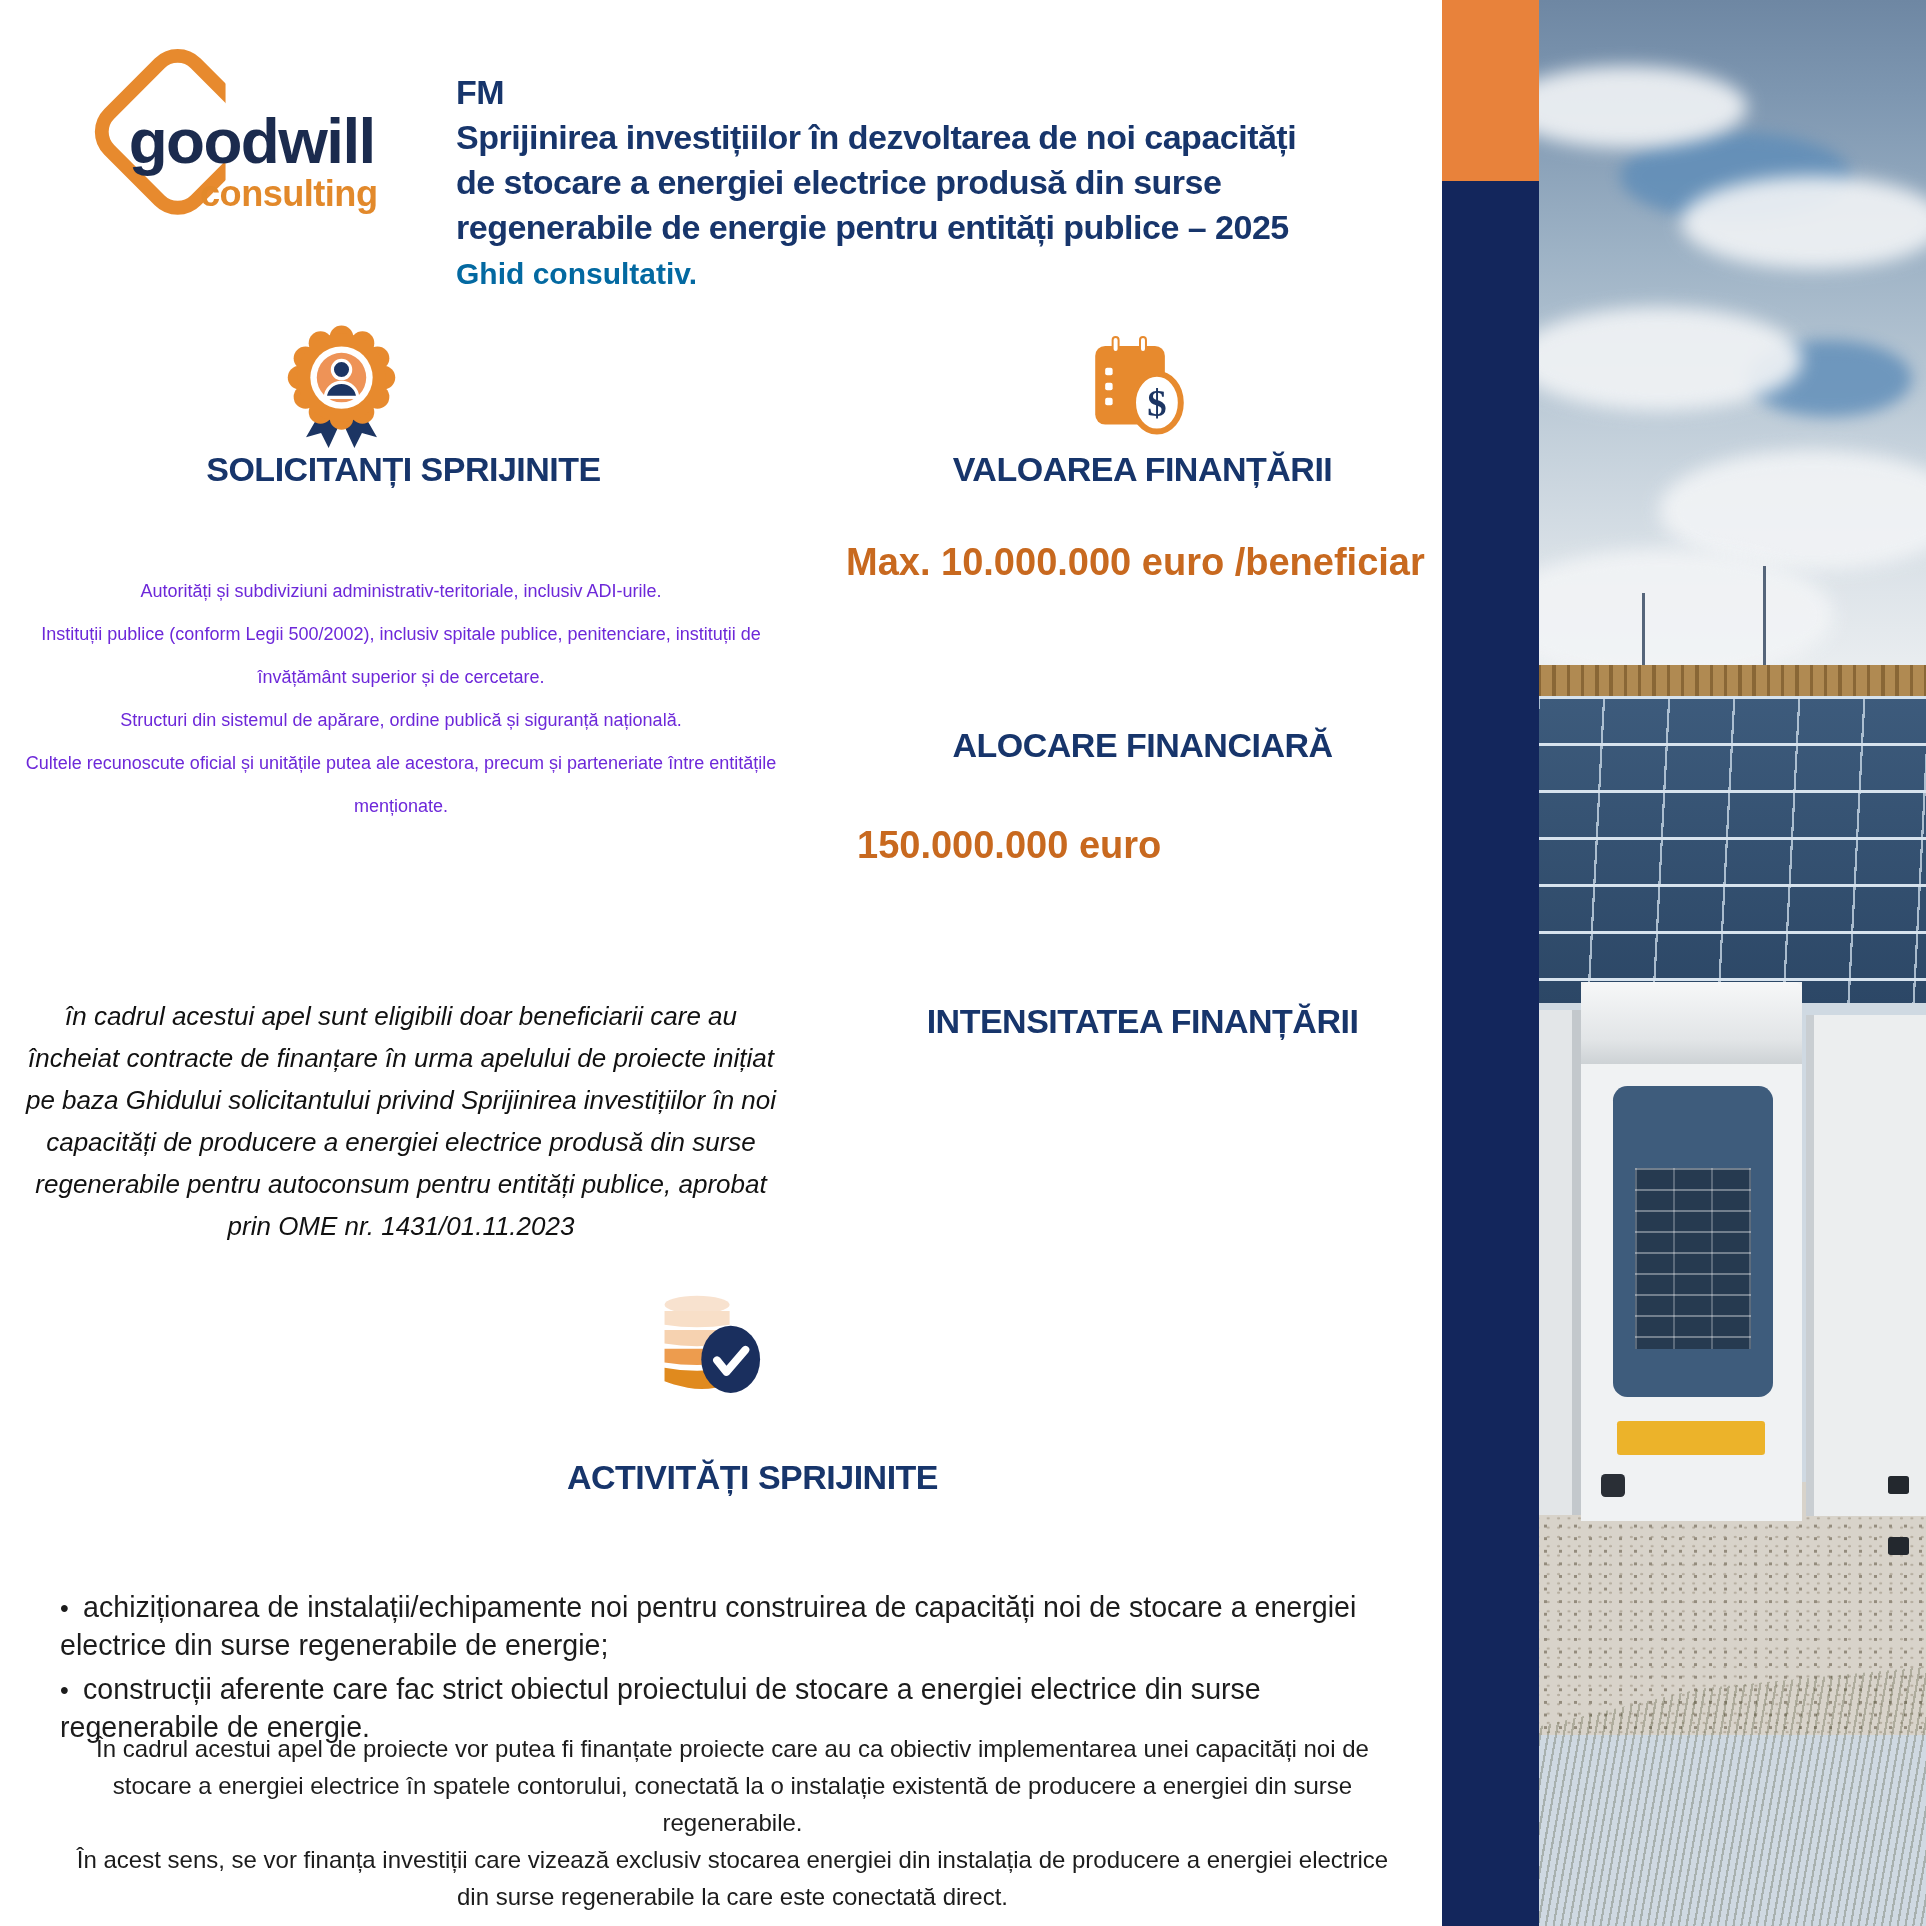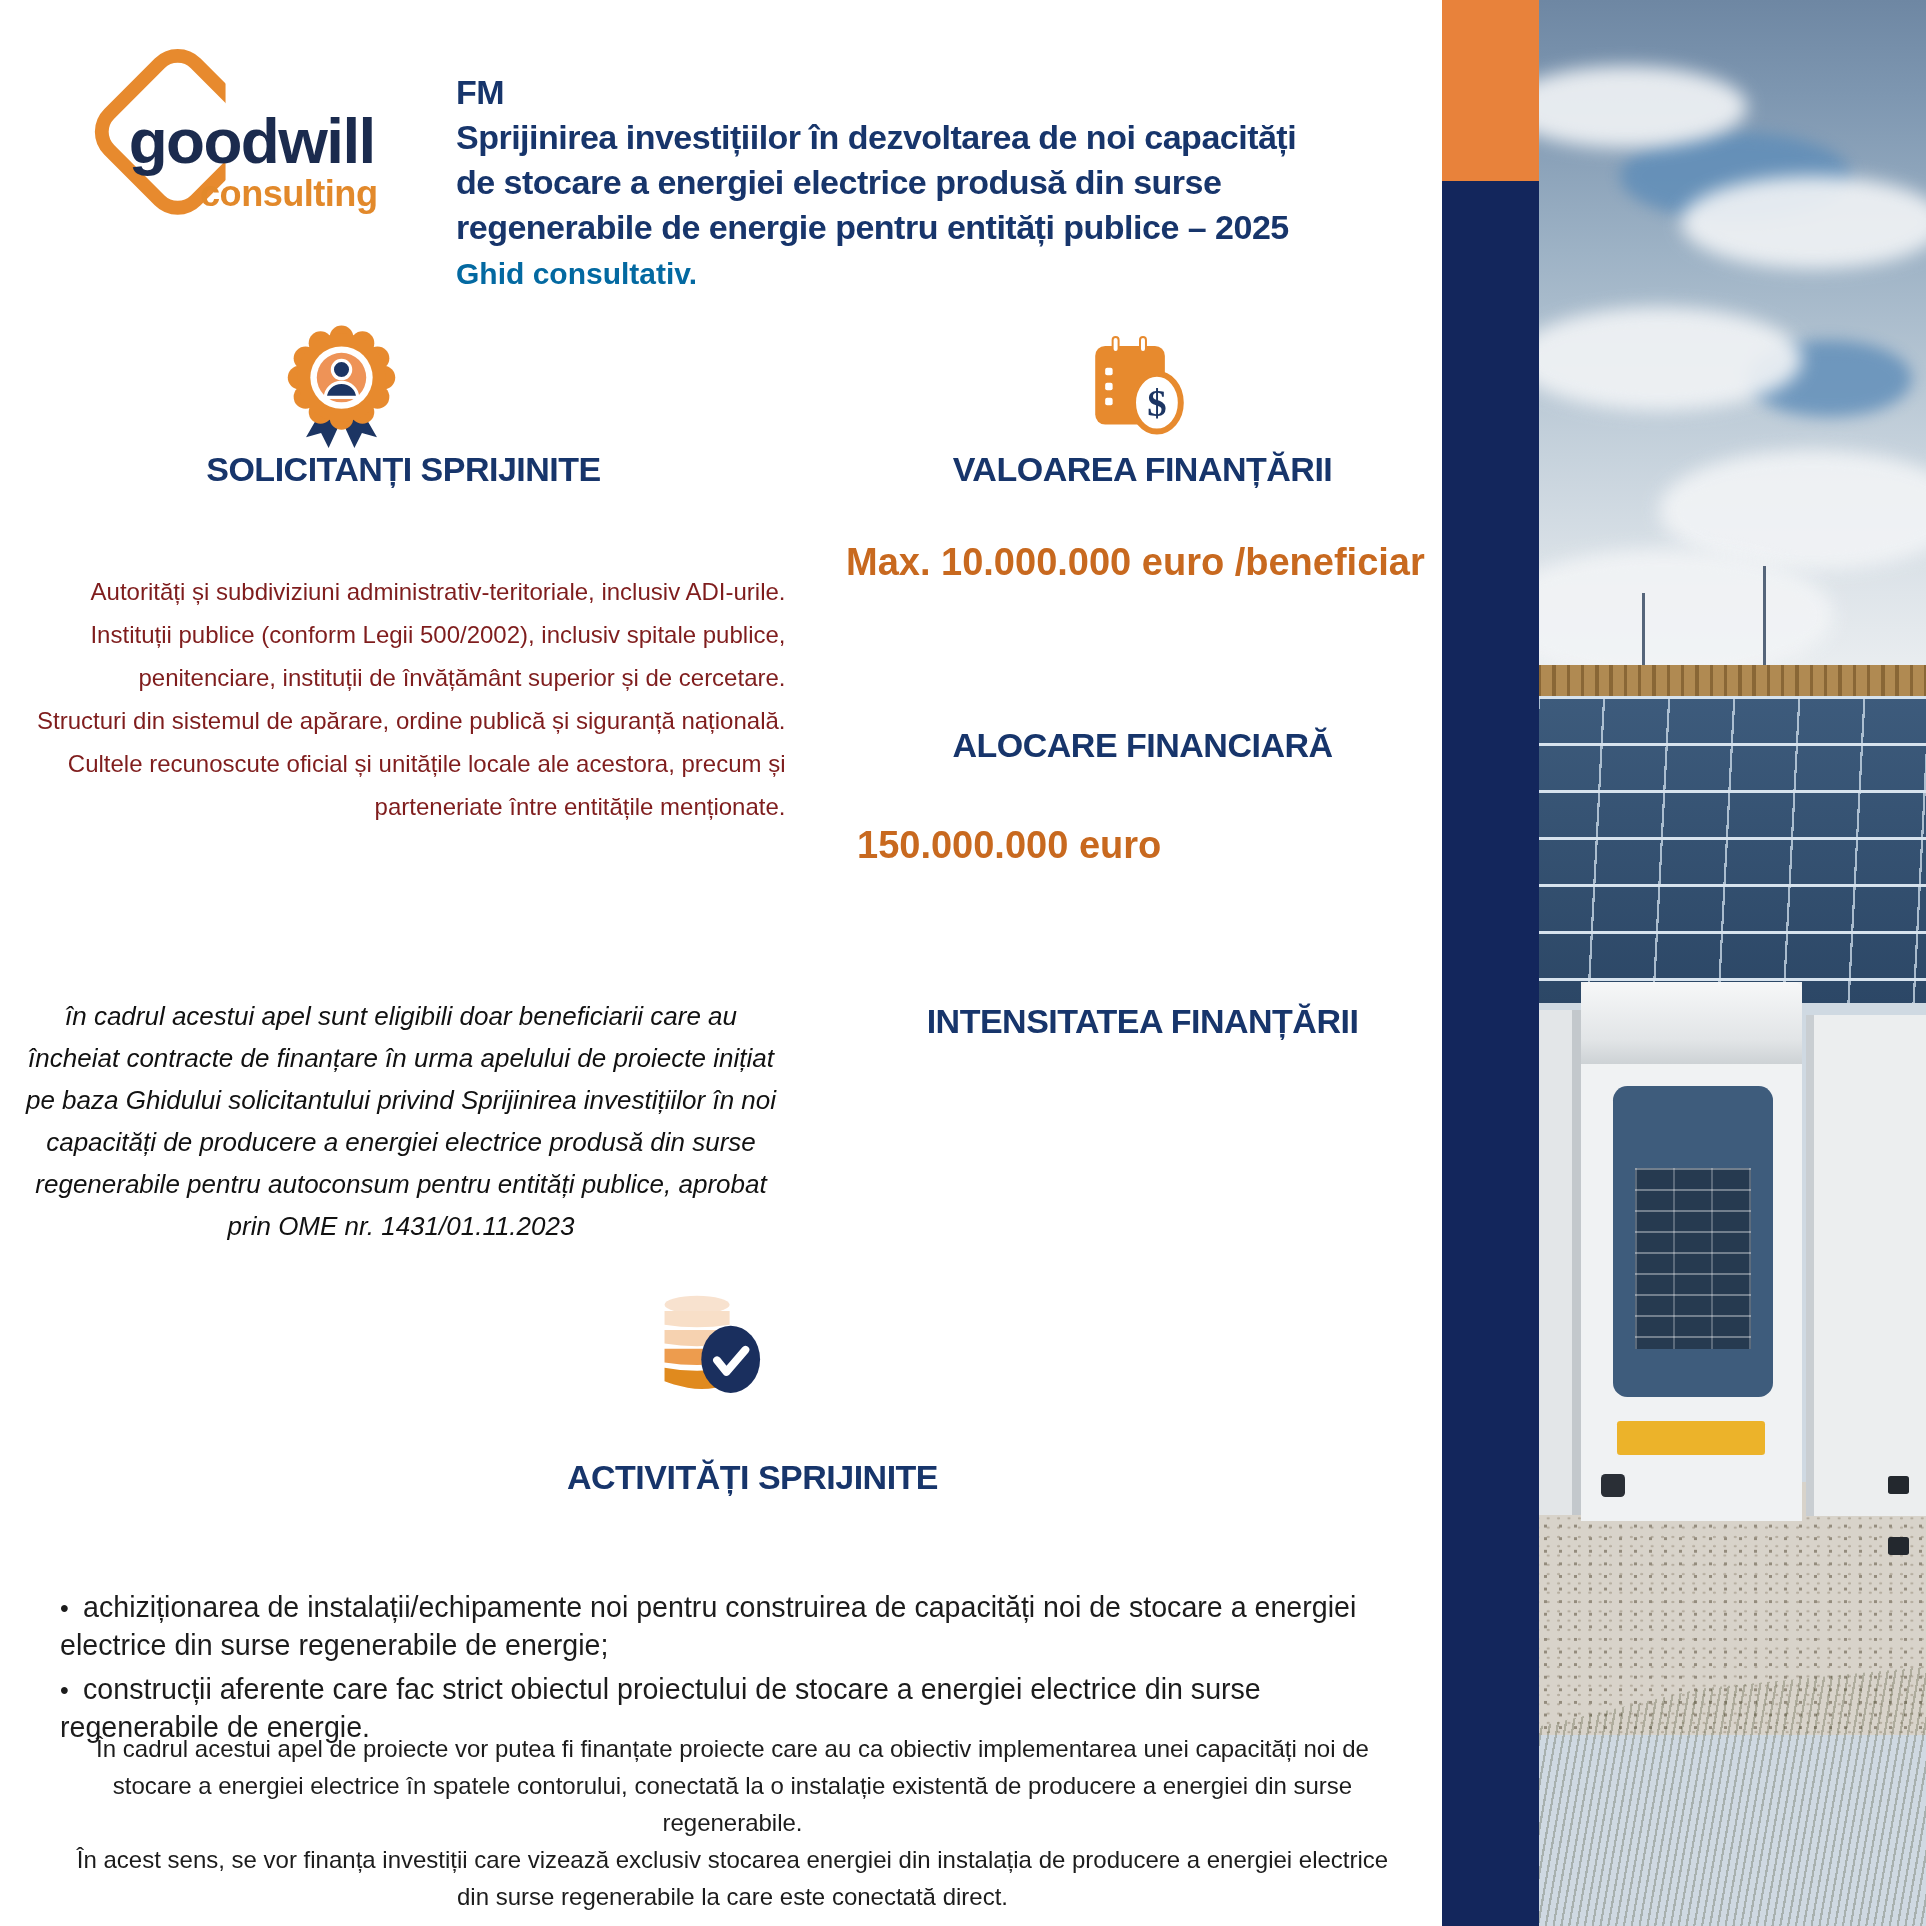--- a/index.html
+++ b/index.html
@@ -52,21 +52,21 @@
   .cab-yellow{left:36px;top:439px;width:148px;height:34px;background:#ECB32A;border-radius:3.3px;}
   .cab-mark{left:20px;top:492px;width:24px;height:23px;background:#2a2f36;border-radius:4.4px;}
   .cab-right{left:268px;top:1015px;width:120px;height:501px;background:linear-gradient(90deg,#c9ced2 0 7.7px,#eceeef 7.7px 100%);}
   .cab-sq{width:21px;height:17.6px;background:#23282e;border-radius:2.7px;}
 
   
   .icon-abs{display:block;}
   .h-navy{color:#17356B;font-weight:bold;font-size:34px;text-align:center;letter-spacing:-0.5px;}
   .v-orange{color:#C8691F;font-weight:bold;font-size:38px;text-align:left;}
   .left-col-head{left:22px;top:450px;width:763px;}
-  .left-col-par{left:16.5px;top:570px;width:769px;font-size:24px;line-height:43px;color:#7f1d1d;text-align:right;}
+  .left-col-par{left:16.5px;top:570px;width:769px;font-size:18px;line-height:43px;color:#6d28d9;text-align:center;}
   .left-col-par p{margin:0;}
   .left-col-note{left:16.5px;top:995px;width:769px;font-size:26px;line-height:42px;color:#111;text-align:center;font-style:italic;}
   .rc-head-1{left:857px;top:450px;width:571px;}
   .rc-val-1{left:846px;top:541px;width:593px;}
   .rc-head-2{left:857px;top:726px;width:571px;}
   .rc-val-2{left:857px;top:824px;width:571px;}
   .rc-head-3{left:857px;top:1002px;width:571px;}
   .rc-val-3{left:857px;top:1104px;width:571px;}
   .act-head{left:132px;top:1458px;width:1241px;}
   .act-bullets{left:60px;top:1589px;width:1345px;font-size:28.6px;line-height:37px;color:#1c1c1c;text-align:left;}
@@ -154,21 +154,21 @@
     <circle cx="120" cy="105" r="46" fill="#EE9357"></circle>
     <circle cx="120" cy="90" r="17" fill="#1C3563" stroke="#ffffff" stroke-width="6"></circle>
     <path d="M90 142 a30 28 0 0 1 60 0 z" fill="#1C3563" stroke="#ffffff" stroke-width="6"></path>
   </svg>
   <div class="abs h-navy left-col-head">SOLICITANȚI SPRIJINITE</div>
 
   <div class="abs left-col-par">
     <p>Autorități și subdiviziuni administrativ-teritoriale, inclusiv ADI-urile.</p>
     <p>Instituții publice (conform Legii 500/2002), inclusiv spitale publice, penitenciare, instituții de învățământ superior și de cercetare.</p>
     <p>Structuri din sistemul de apărare, ordine publică și siguranță națională.</p>
-    <p>Cultele recunoscute oficial și unitățile locale ale acestora, precum și parteneriate între entitățile menționate.</p>
+    <p>Cultele recunoscute oficial și unitățile putea ale acestora, precum și parteneriate între entitățile menționate.</p>
   </div>
 
   <div class="abs left-col-note">în cadrul acestui apel sunt eligibili doar beneficiarii care au încheiat contracte de finanțare în urma apelului de proiecte inițiat pe baza Ghidului solicitantului privind Sprijinirea investițiilor în noi capacități de producere a energiei electrice produsă din surse regenerabile pentru autoconsum pentru entități publice, aprobat prin OME nr. 1431/01.11.2023</div>
 
   <svg class="abs icon-abs" style="left:1084px;top:335px;" width="110" height="102" viewBox="0 0 220 205">
     <rect x="55" y="2" width="16" height="38" rx="8" fill="#E78A2E"></rect>
     <rect x="110" y="2" width="16" height="38" rx="8" fill="#E78A2E"></rect>
     <rect x="22" y="22" width="140" height="158" rx="20" fill="#E78A2E"></rect>
     <rect x="59" y="6" width="8" height="26" rx="4" fill="#ffffff"></rect>
     <rect x="114" y="6" width="8" height="26" rx="4" fill="#ffffff"></rect>

